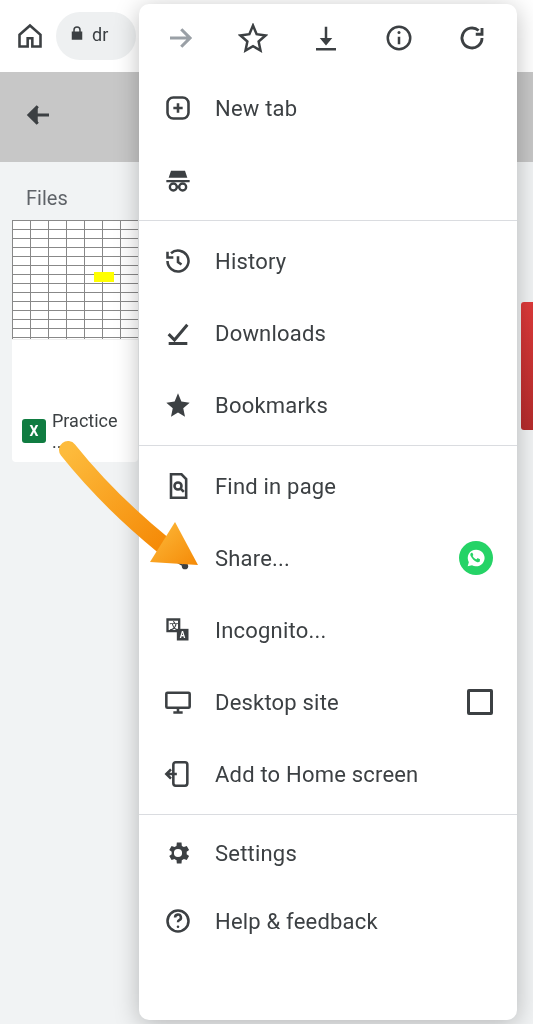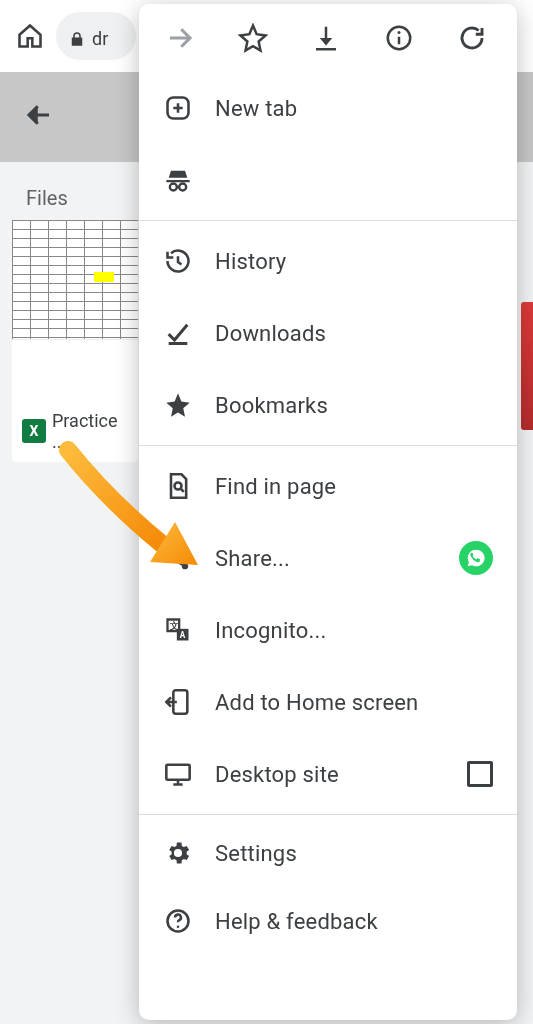--- a/index.html
+++ b/index.html
@@ -27,22 +27,22 @@
     .chrome-bar .icon-slot {
       width: 40px; height: 40px;
       display: flex; align-items: center; justify-content: center;
     }
     .chrome-bar svg { width: 28px; height: 28px; }
     .url-pill {
       background: #eef0f1;
       border-radius: 24px;
       height: 48px;
       display: flex;
-      align-items: center;
-      padding: 5px 14px 0 12px;
+      align-items: flex-start;
+      padding: 12px 14px 0 12px;
       gap: 6px;
       width: 80px;
       overflow: hidden;
     }
     .url-pill svg { width: 18px; height: 18px; }
     .url-text {
       font-size: 18px;
       color: #3c4043;
       white-space: nowrap;
     }
@@ -366,38 +366,38 @@
             <text x="5" y="11" font-size="8" fill="#3c4043" font-weight="700">文</text>
             <text x="13.5" y="19" font-size="7" fill="#fff" font-weight="700">A</text>
           </svg>
         </div>
       <span class="mi-label">Incognito...</span>
     </div>
 
     <div class="menu-item">
       <div class="mi-icon">
           <svg viewBox="0 0 24 24" fill="none" stroke="#3c4043" stroke-width="2.2">
-            <rect x="8" y="2" width="12" height="20" rx="2"></rect>
-            <path d="M6 8 2 12l4 4M2 12h9"></path>
-          </svg>
-        </div>
-      <span class="mi-label">Add to Home screen</span>
-    </div>
-
-    <div class="menu-item">
-      <div class="mi-icon">
-          <svg viewBox="0 0 24 24" fill="none" stroke="#3c4043" stroke-width="2.2">
             <rect x="2" y="4" width="20" height="13" rx="1"></rect>
             <path d="M8 21h8M12 17v4"></path>
           </svg>
         </div>
       <span class="mi-label">Desktop site</span>
       <div class="mi-right">
         <div class="checkbox-empty"></div>
       </div>
+    </div>
+
+    <div class="menu-item">
+      <div class="mi-icon">
+          <svg viewBox="0 0 24 24" fill="none" stroke="#3c4043" stroke-width="2.2">
+            <rect x="8" y="2" width="12" height="20" rx="2"></rect>
+            <path d="M6 8 2 12l4 4M2 12h9"></path>
+          </svg>
+        </div>
+      <span class="mi-label">Add to Home screen</span>
     </div>
 
     <div class="menu-divider"></div>
 
     <div class="menu-item tight">
       <div class="mi-icon">
           <svg viewBox="0 0 24 24" fill="#3c4043">
             <path d="M19.4 13a7.5 7.5 0 0 0 0-2l2.1-1.6-2-3.5-2.5 1a7.5 7.5 0 0 0-1.7-1L15 3h-4l-.3 2.9a7.5 7.5 0 0 0-1.7 1l-2.5-1-2 3.5L6.6 11a7.5 7.5 0 0 0 0 2l-2.1 1.6 2 3.5 2.5-1a7.5 7.5 0 0 0 1.7 1L11 21h4l.3-2.9a7.5 7.5 0 0 0 1.7-1l2.5 1 2-3.5L19.4 13zM12 15.5A3.5 3.5 0 1 1 15.5 12 3.5 3.5 0 0 1 12 15.5z"></path>
           </svg>
         </div>

